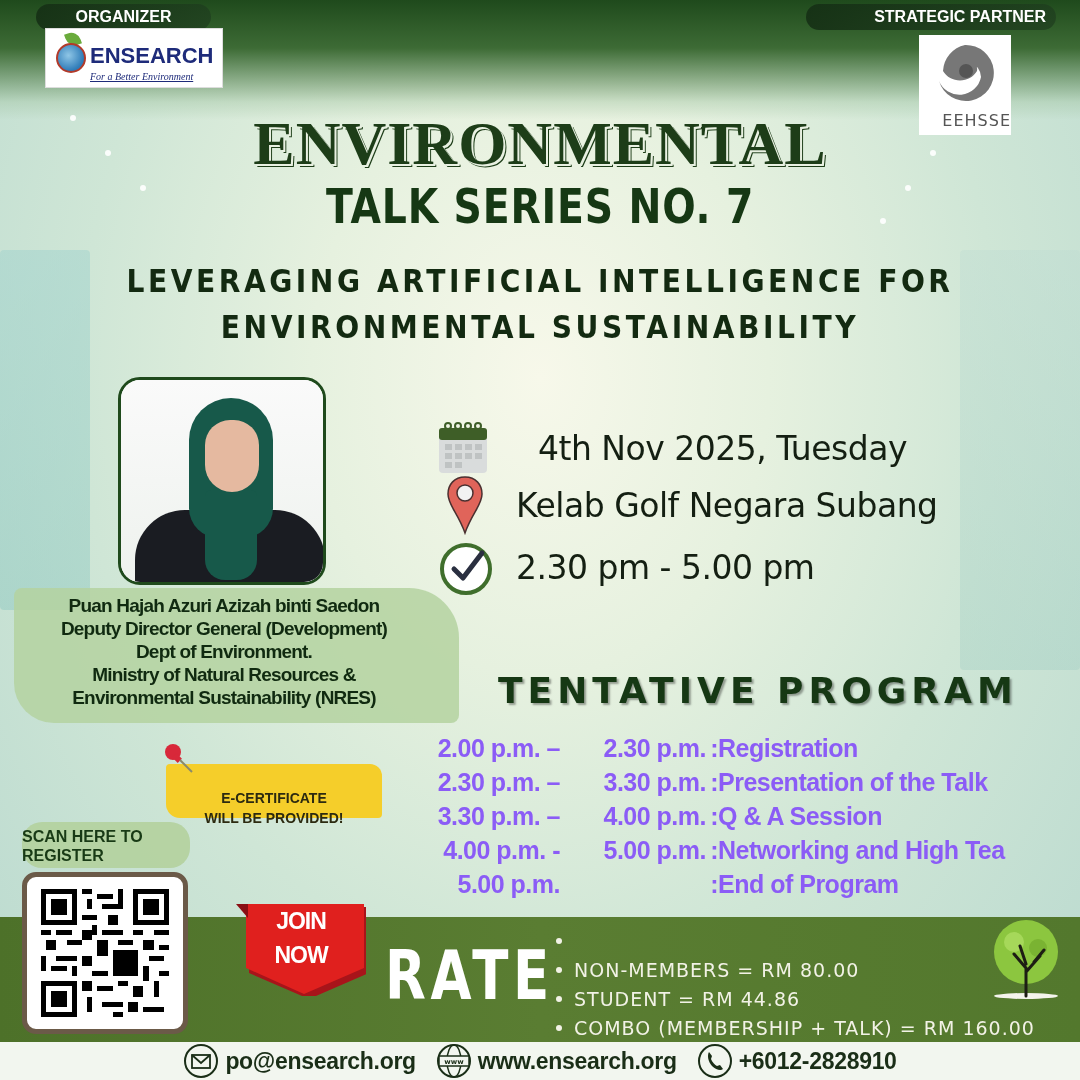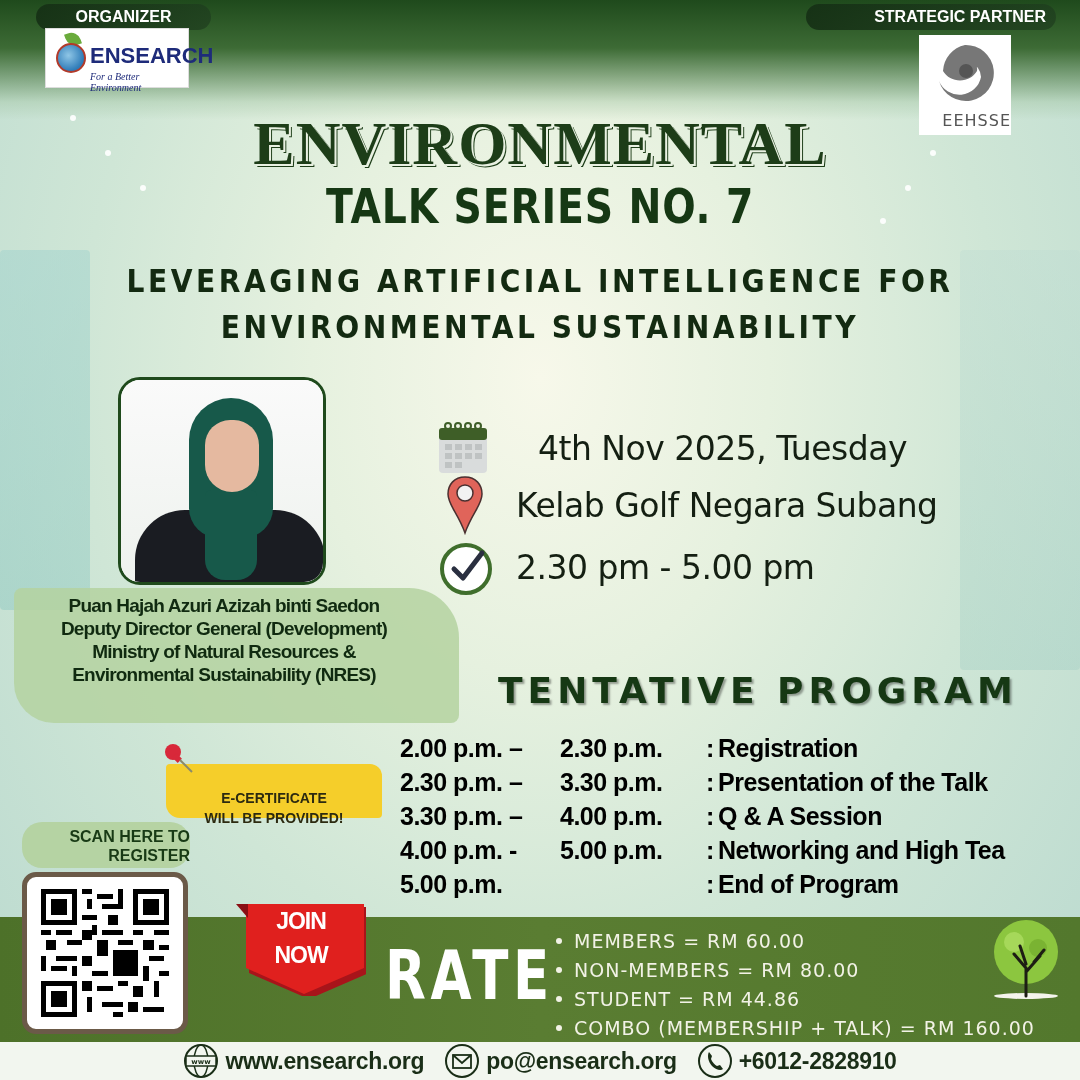--- a/index.html
+++ b/index.html
@@ -27,39 +27,39 @@
 
   .pill-label {
     position: absolute; color: #fff; font-weight: bold; font-size: 16px;
     background: linear-gradient(90deg, rgba(20,45,20,0.85), rgba(30,60,30,0.7));
     border-radius: 16px; height: 26px; line-height: 26px; text-align: center;
   }
   .organizer-label { left: 36px; top: 4px; width: 175px; }
   .partner-label { left: 806px; top: 4px; width: 250px; text-align: right; padding-right: 10px; }
 
   .ensearch-logo {
-    position: absolute; left: 45px; top: 28px; width: 144px; height: 60px;
+    position: absolute; left: 45px; top: 28px; width: 178px; height: 60px;
     background: #fff; border: 1px solid #ddd;
   }
   .ensearch-globe {
     position: absolute; left: 10px; top: 14px; width: 30px; height: 30px; border-radius: 50%;
     background: radial-gradient(circle at 40% 40%, #8fc6e6, #2e7bb8 70%);
     border: 2px solid #b23a2a;
   }
   .ensearch-leaf {
     position: absolute; left: 20px; top: 3px; width: 14px; height: 14px;
     background: #6aab3c; border-radius: 0 10px 0 10px; transform: rotate(-20deg);
   }
   .ensearch-name {
     position: absolute; left: 44px; top: 14px; font-size: 22px; font-weight: 900;
     color: #1e2b7a; font-family: "Liberation Sans", sans-serif; letter-spacing: 0px;
   }
   .ensearch-tag {
     position: absolute; left: 44px; top: 42px; font-size: 10px; font-style: italic;
-    color: #1e2b7a; font-family: "Liberation Serif", serif;
+    color: #1e2b7a; font-family: "Liberation Serif", serif; text-decoration: underline;
   }
 
   .eehsse-logo {
     position: absolute; left: 919px; top: 35px; width: 92px; height: 100px;
     background: #fff;
   }
   .eehsse-swirl {
     position: absolute; left: 14px; top: 6px; width: 64px; height: 64px;
   }
   .eehsse-text {
@@ -134,39 +134,39 @@
 
   .program-title {
     position: absolute; left: 498px; top: 670px; font-family: "DejaVu Sans", sans-serif;
     font-weight: bold; font-size: 36px; color: #163814; letter-spacing: 5px;
     text-shadow: 2px 2px 2px rgba(0,0,0,0.35);
   }
   .program-list { position: absolute; left: 400px; top: 731px; }
   .program-row {
     display: flex; height: 34px; align-items: center;
     font-family: "Liberation Sans", sans-serif; font-weight: bold; font-size: 25px;
-    color: #000000; letter-spacing: -0.5px;
+    color: #8b5cf6; letter-spacing: -0.5px; text-align: right;
   }
   .p-start { width: 160px; }
   .p-end { width: 146px; }
   .p-colon { width: 12px; }
   .p-activity { padding-left: 0; }
 
   .cert-pin { position: absolute; left: 162px; top: 742px; width: 34px; height: 34px; }
   .cert-badge {
     position: absolute; left: 166px; top: 764px; width: 216px; height: 54px;
     background: #f5ce2a; border-radius: 4px 12px 4px 14px;
     text-align: center; font-weight: bold; font-size: 14px; color: #2c2a10;
     line-height: 20px; padding-top: 24px;
   }
 
   .scan-label {
     position: absolute; left: 22px; top: 822px; width: 168px; height: 46px;
     background: rgba(180,210,160,0.95); border-radius: 20px;
-    text-align: right; font-weight: bold; font-size: 16px; line-height: 19px;
+    text-align: left; font-weight: bold; font-size: 16px; line-height: 19px;
     color: #183a15; padding-top: 5px;
   }
 
   .bottom-band {
     position: absolute; left: 0; top: 917px; width: 1080px; height: 125px;
     background: linear-gradient(90deg, #4d7129, #5a7d32 50%, #53782d);
   }
   .footer-band {
     position: absolute; left: 0; top: 1042px; width: 1080px; height: 38px;
     background: #f2f6ef;
@@ -249,20 +249,21 @@
   <div class="photo-bg"></div>
   <div class="photo-body"></div>
   <div class="photo-hijab"></div>
   <div class="photo-scarf"></div>
   <div class="photo-face"></div>
 </div>
 <div class="speaker-bg"></div>
 <div class="speaker-text">
   <div>Puan Hajah Azuri Azizah binti Saedon</div>
   <div>Deputy Director General (Development)</div>
+  <div>Dept of Environment.</div>
   <div>Ministry of Natural Resources &amp;</div>
   <div>Environmental Sustainability (NRES)</div>
 </div>
 
 <div class="info-row info-date">
   <div class="icon-wrap">
     <svg class="cal-icon" viewBox="0 0 50 54">
       <rect x="1" y="8" width="48" height="45" rx="4" fill="#d9dcdc"></rect>
       <rect x="1" y="8" width="48" height="12" rx="3" fill="#3e5e27"></rect>
       <g fill="#bfc3c3">
@@ -424,21 +425,20 @@
   <div class="join-text">
     <div>JOIN</div>
     <div>NOW</div>
   </div>
 </div>
 
 <div class="rate-title">RATE</div>
 <div class="rate-list">
   <div class="rate-item">
       <span class="rate-bullet"></span>
-      <span>MEMBERS = RM 60.00</span>
     </div>
   <div class="rate-item">
       <span class="rate-bullet"></span>
       <span>NON-MEMBERS = RM 80.00</span>
     </div>
   <div class="rate-item">
       <span class="rate-bullet"></span>
       <span>STUDENT = RM 44.86</span>
     </div>
   <div class="rate-item">
@@ -452,33 +452,33 @@
   <circle cx="36" cy="34" r="32" fill="#8cc63f"></circle>
   <circle cx="24" cy="24" r="10" fill="#a6d85a"></circle>
   <circle cx="48" cy="30" r="9" fill="#7ab332"></circle>
   <path d="M36 78 L36 50 L24 36 M36 54 L50 38 M36 46 L30 28 M44 44 L54 32" stroke="#1d1d14" stroke-width="3" fill="none" stroke-linecap="round"></path>
 </svg>
 
 <div class="footer-row">
   <div class="footer-item">
     <svg class="footer-icon" viewBox="0 0 36 36">
       <circle cx="18" cy="18" r="16" fill="none" stroke="#1a2e17" stroke-width="2"></circle>
+      <rect x="9" y="12" width="18" height="13" fill="none" stroke="#1a2e17" stroke-width="1.8"></rect>
+      <path d="M9 12 L18 20 L27 12" fill="none" stroke="#1a2e17" stroke-width="1.8"></path>
+    </svg>
+    <span class="footer-text">po@ensearch.org</span>
+  </div>
+  <div class="footer-item">
+    <svg class="footer-icon" viewBox="0 0 36 36">
+      <circle cx="18" cy="18" r="16" fill="none" stroke="#1a2e17" stroke-width="2"></circle>
       <ellipse cx="18" cy="18" rx="7" ry="16" fill="none" stroke="#1a2e17" stroke-width="1.5"></ellipse>
       <rect x="3" y="13" width="30" height="10" fill="#f2f6ef" stroke="#1a2e17" stroke-width="1.5"></rect>
       <text x="18" y="21" font-size="7" text-anchor="middle" font-family="DejaVu Sans, sans-serif" fill="#1a2e17" font-weight="bold">www</text>
     </svg>
     <span class="footer-text">www.ensearch.org</span>
-  </div>
-  <div class="footer-item">
-    <svg class="footer-icon" viewBox="0 0 36 36">
-      <circle cx="18" cy="18" r="16" fill="none" stroke="#1a2e17" stroke-width="2"></circle>
-      <rect x="9" y="12" width="18" height="13" fill="none" stroke="#1a2e17" stroke-width="1.8"></rect>
-      <path d="M9 12 L18 20 L27 12" fill="none" stroke="#1a2e17" stroke-width="1.8"></path>
-    </svg>
-    <span class="footer-text">po@ensearch.org</span>
   </div>
   <div class="footer-item">
     <svg class="footer-icon" viewBox="0 0 36 36">
       <circle cx="18" cy="18" r="16" fill="none" stroke="#1a2e17" stroke-width="2"></circle>
       <path d="M12 9 C10 12 11 19 15 23 C19 27 24 28 26 26 L23 22 L20 23 C18 22 15 19 14 16 L15 13 Z" fill="#1a2e17"></path>
     </svg>
     <span class="footer-text">+6012-2828910</span>
   </div>
 </div>
 

